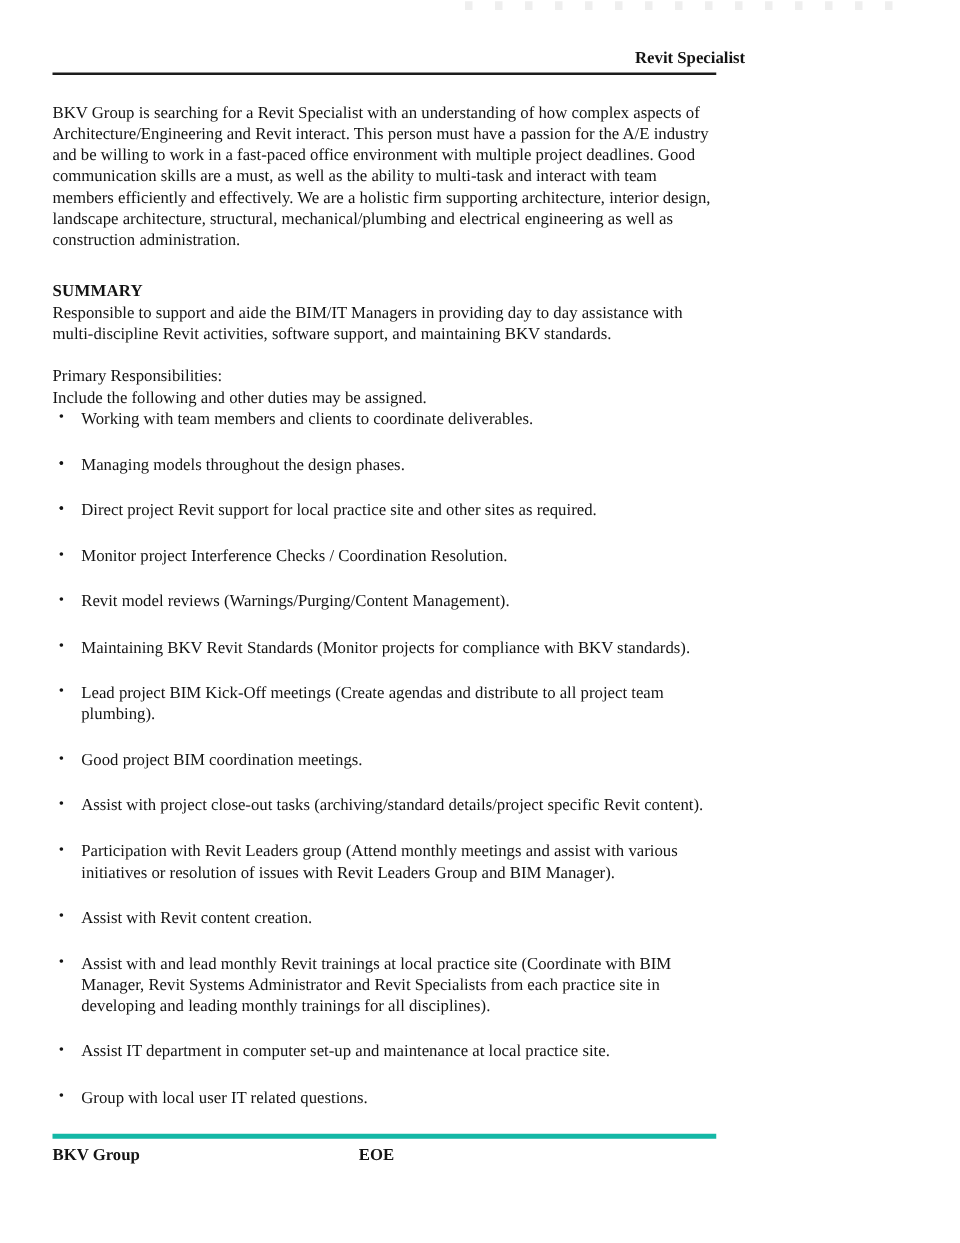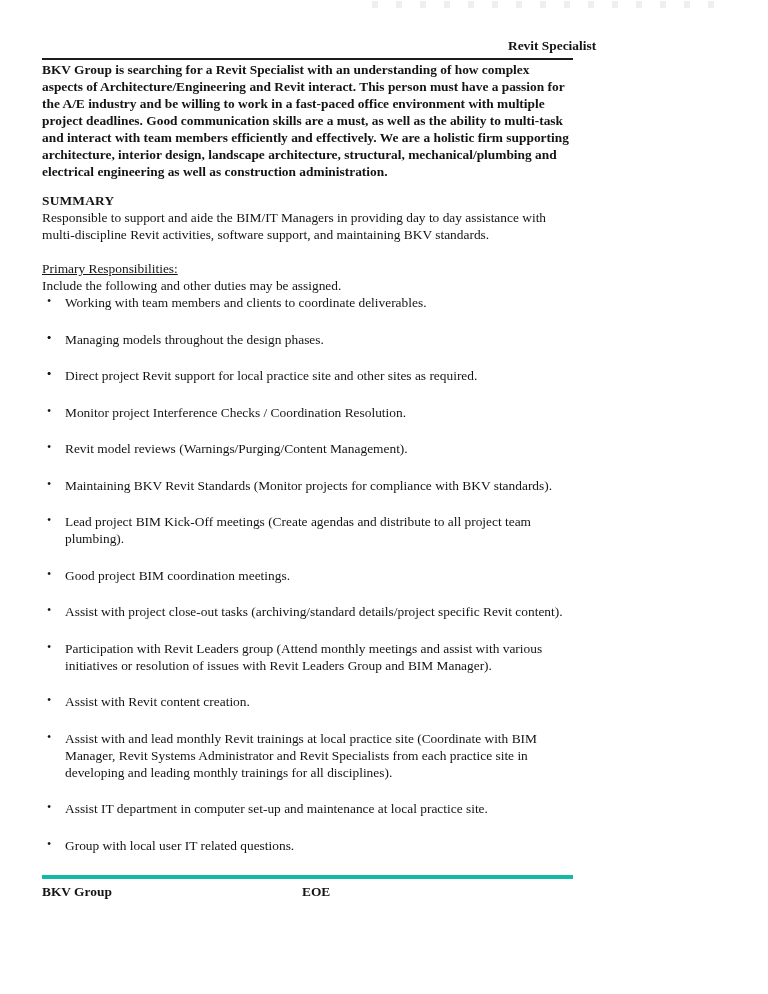--- a/index.html
+++ b/index.html
@@ -40,31 +40,29 @@
     padding-bottom: 4px;
     border-bottom: 2px solid #1c1c1c;
   }
   .doc-header .title {
     display: block;
     margin-left: 466px;
     font-weight: 700;
     white-space: nowrap;
   }
   .intro {
-    margin-top: 1px;
-    font-weight: bold;
+    margin-top: 21px;
   }
   .summary-heading {
-    margin-top: 12px;
+    margin-top: 24px;
     font-weight: 700;
     letter-spacing: 0.2px;
   }
   .resp-heading {
     margin-top: 17px;
-    text-decoration: underline;
   }
   ul.resp-list {
     list-style: none;
     margin-top: 0;
   }
   ul.resp-list li {
     position: relative;
     padding-left: 23px;
     margin-top: 19.5px;
   }
@@ -86,21 +84,21 @@
     padding-top: 4px;
     height: 22px;
   }
   .footer-company {
     position: absolute;
     left: 0;
     font-weight: 700;
   }
   .footer-eoe {
     position: absolute;
-    left: 260px;
+    left: 245px;
     font-weight: 700;
   }
 </style>
 </head>
 <body>
 
 <div class="scan-marks">
   <i></i>
     <i></i>
     <i></i>

